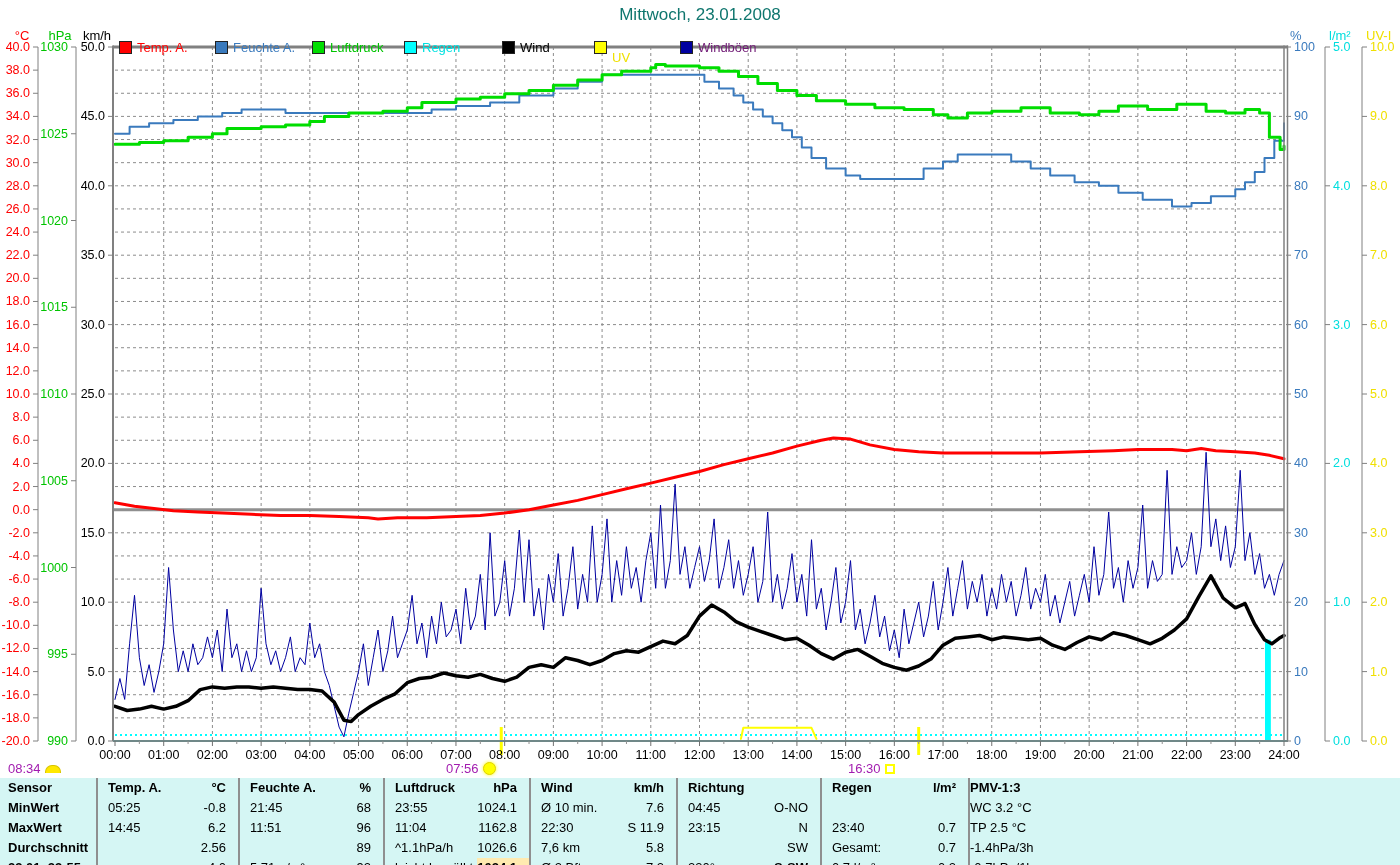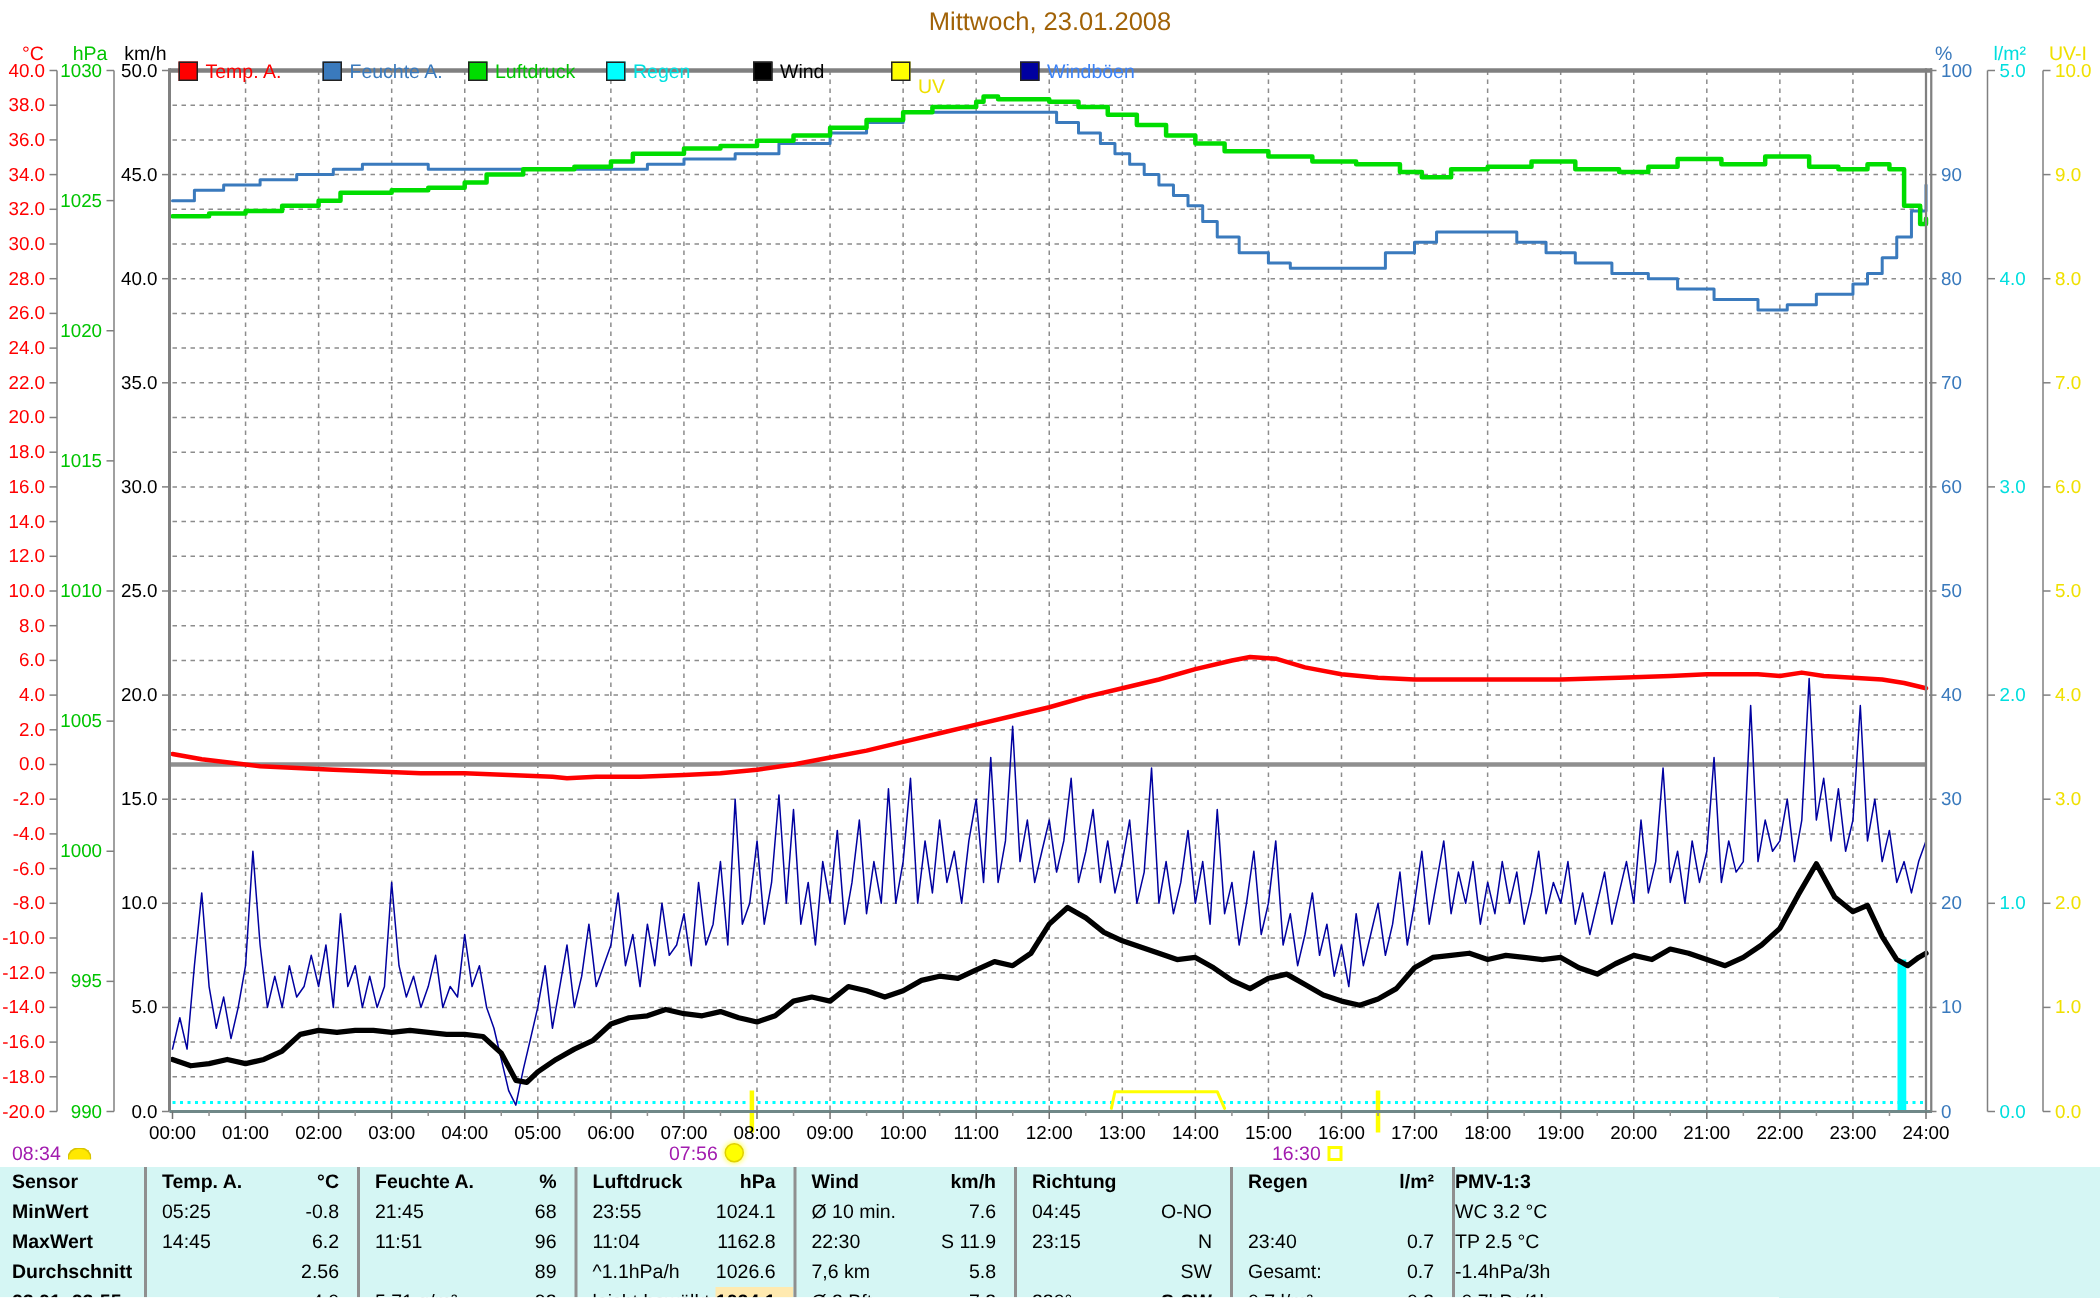--- a/index.html
+++ b/index.html
@@ -1,19 +1,19 @@
 <!DOCTYPE html>
 <html><head>
 <meta charset="utf-8">
 <style>
   html,body{margin:0;padding:0;background:#fff;}
   .screen{position:relative;width:1400px;height:865px;background:#ffffff;
           font-family:"Liberation Sans",sans-serif;overflow:hidden;}
   .title{position:absolute;top:5px;left:0;width:100%;text-align:center;
-         font-size:17px;color:#a16207;}
+         font-size:17px;color:#0f766e;}
   #chart{position:absolute;top:0;left:0;}
   svg text{font-family:"Liberation Sans",sans-serif;}
   .legend{position:absolute;left:119px;top:29px;display:flex;font-size:13px;}
   .lg-item{display:flex;align-items:center;white-space:nowrap;}
   .sw{width:11px;height:11px;border:1px solid #222;margin-right:5px;flex:none;}
   .sunrow div{position:absolute;top:761px;display:flex;align-items:center;
               gap:4px;font-size:13px;color:#a21caf;}
   .halfsun{width:14px;height:7px;background:#ffe800;border:1px solid #d8c400;
            border-bottom:none;border-radius:7px 7px 0 0;display:inline-block;}
   .sunicon{width:11px;height:11px;background:#ffff00;border:1px solid #e0d000;
@@ -370,21 +370,21 @@
       <span class="lg-item" style="width: 92px;">
         <span class="sw" style="background: rgb(0, 0, 0);"></span>
         <span style="color: rgb(0, 0, 0);">Wind</span>
       </span>
       <span class="lg-item" style="width: 86px;">
         <span class="sw" style="background: rgb(255, 255, 0);"></span>
         <span style="color: rgb(239, 224, 0); margin-top: 21px;">UV</span>
       </span>
       <span class="lg-item" style="width: 110px;">
         <span class="sw" style="background: rgb(0, 0, 160);"></span>
-        <span style="color: #3b82f6; text-align: right;">Windböen</span>
+        <span style="color: #701a75; text-align: right;">Windböen</span>
       </span>
     </div>
   <div class="sunrow">
     <div style="left:8px">
       <span>08:34</span>
       <span class="halfsun"></span>
     </div>
     <div style="left:446px">
       <span>07:56</span>
       <span class="sunicon"></span>

